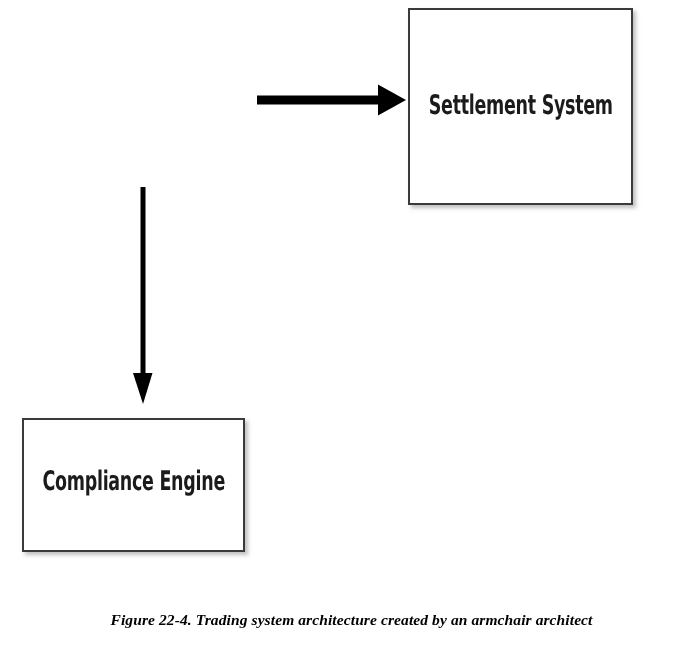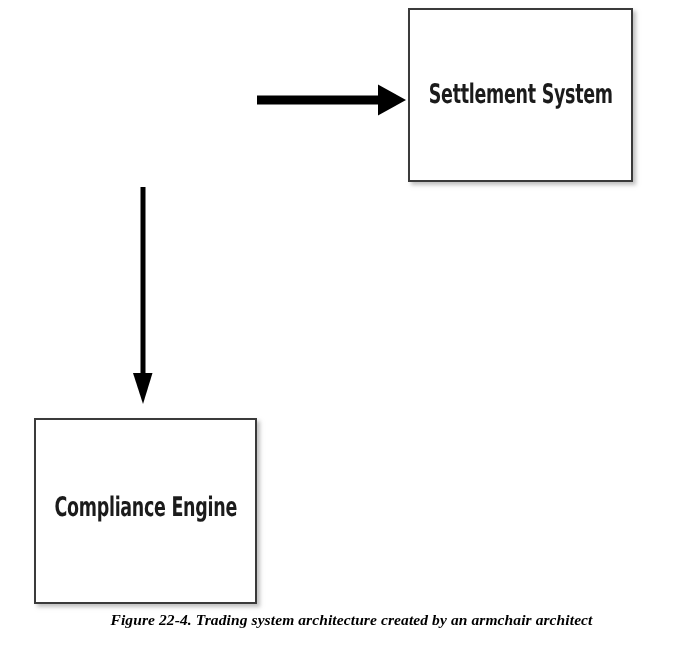--- a/index.html
+++ b/index.html
@@ -53,29 +53,29 @@
     top: 10px;
     width: 224px;
     height: 176px;
   }
   #box-trading-platform .node-label { transform: scaleX(0.72) translateY(-1px); }
 
   #box-settlement-system {
     left: 408px;
     top: 8px;
     width: 225px;
-    height: 174px;
+    height: 197px;
   }
   #box-settlement-system .node-label { transform: scaleX(0.72) translateY(-1px); }
 
   #box-compliance-engine {
-    left: 34px;
+    left: 22px;
     top: 418px;
     width: 223px;
-    height: 186px;
+    height: 134px;
   }
   #box-compliance-engine .node-label { transform: scaleX(0.72) translateY(-4px); }
 
   
   #arrow-layer {
     position: absolute;
     left: 0;
     top: 0;
     width: 693px;
     height: 647px;

